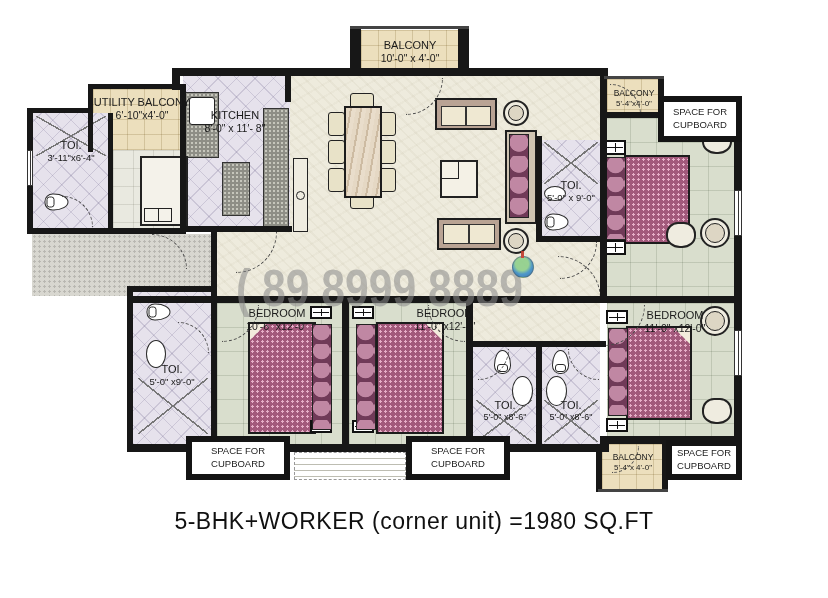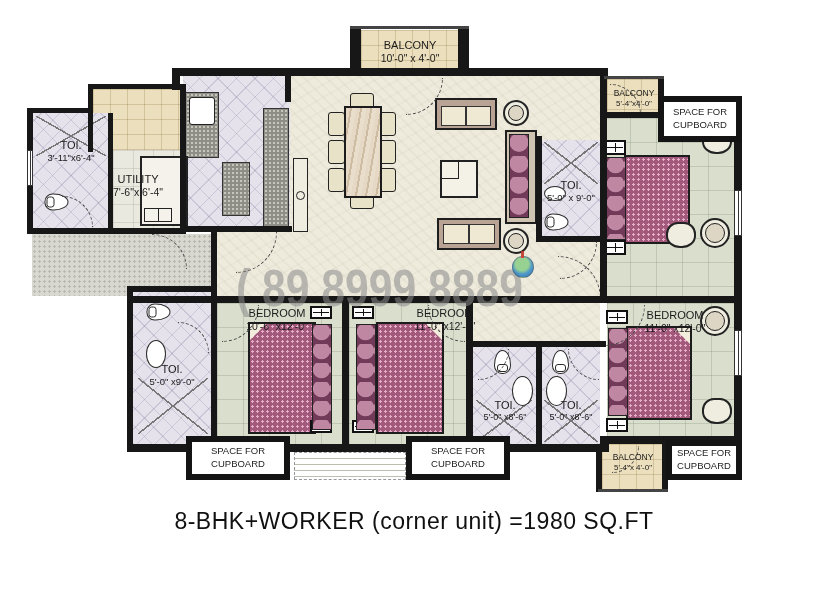--- a/index.html
+++ b/index.html
@@ -231,27 +231,31 @@
     </div>
   <div class="cupboard" style="left:666px;top:440px;width:76px;height:40px">
       <span>SPACE FOR CUPBOARD</span>
     </div>
   <div class="ledge" style="left:294px;top:452px;width:110px;height:26px"></div>
 
   <div class="label" style="left:355px;top:38px;width:110px">
     <div class="nm">BALCONY</div>
     <div class="dm">10'-0" x 4'-0"</div>
   </div>
+  <div class="label" style="left:92px;top:96px;width:100px;white-space:normal">
+    <div class="nm" style="line-height:1.15">UTILITY BALCONY</div>
+    <div class="dm">6'-10"x4'-0"</div>
+  </div>
+  <div class="label" style="left:190px;top:108px;width:90px">
+    <div class="nm">KITCHEN</div>
+    <div class="dm">8'-0" x 11'- 8"</div>
+  </div>
   <div class="label" style="left:33px;top:138px;width:76px">
     <div class="nm">TOI.</div>
     <div class="dm" style="font-size:9.5px">3'-11"x6'-4"</div>
-  </div>
-  <div class="label" style="left:92px;top:172px;width:92px">
-    <div class="nm">UTILITY</div>
-    <div class="dm">7'-6"x 6'-4"</div>
   </div>
   <div class="label" style="left:540px;top:178px;width:62px">
     <div class="nm">TOI.</div>
     <div class="dm" style="font-size:9.5px">5'-0" x 9'-0"</div>
   </div>
   <div class="label sm" style="left:608px;top:88px;width:52px">
     <div class="nm">BALCONY</div>
     <div class="dm">5'-4"x4'-0"</div>
   </div>
   <div class="label" style="left:222px;top:306px;width:110px">
@@ -278,15 +282,15 @@
     <div class="nm">TOI.</div>
     <div class="dm" style="font-size:9px">5'-0" x8'-6"</div>
   </div>
   <div class="label sm" style="left:604px;top:452px;width:58px">
     <div class="nm">BALCONY</div>
     <div class="dm">5'-4"x 4'-0"</div>
   </div>
 
   <div id="globe"></div>
   <div id="watermark">( 89 8999 8889</div>
-  <div id="title">8-BHK+WORKER (corner unit)  =1980 SQ.FT</div>
+  <div id="title">5-BHK+WORKER (corner unit)  =1980 SQ.FT</div>
 
 </div>
 
 </body></html>

